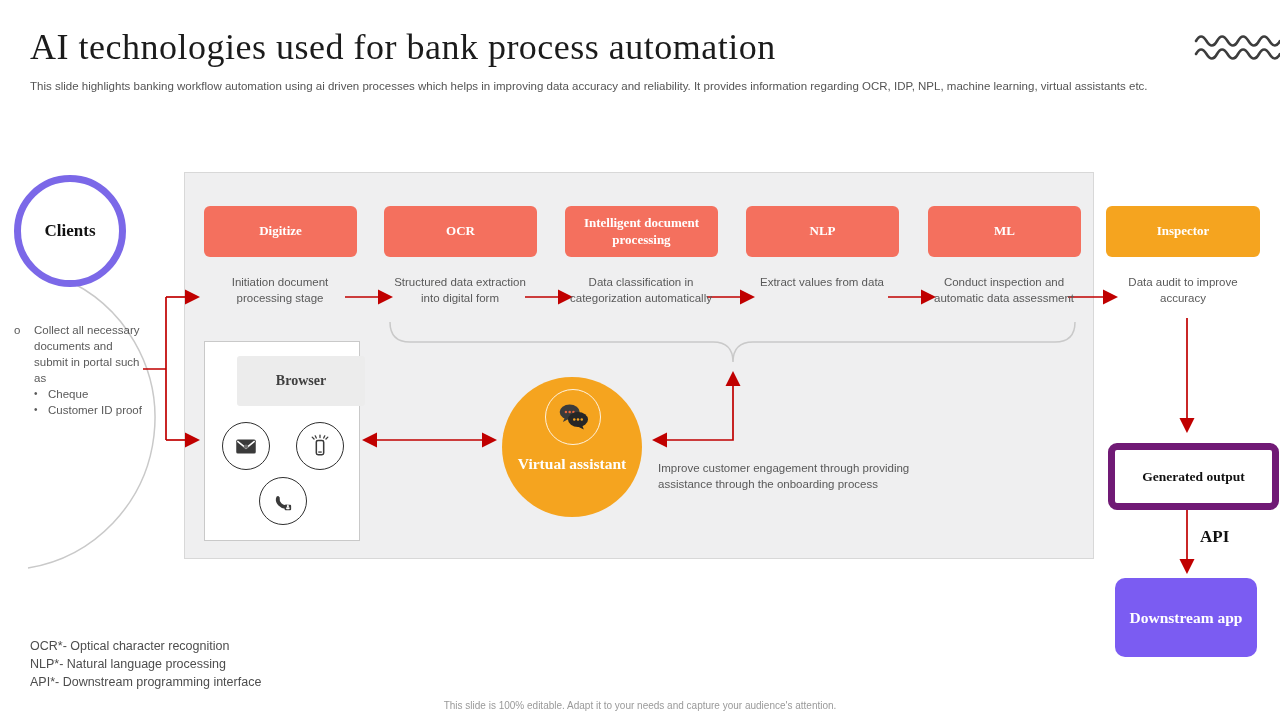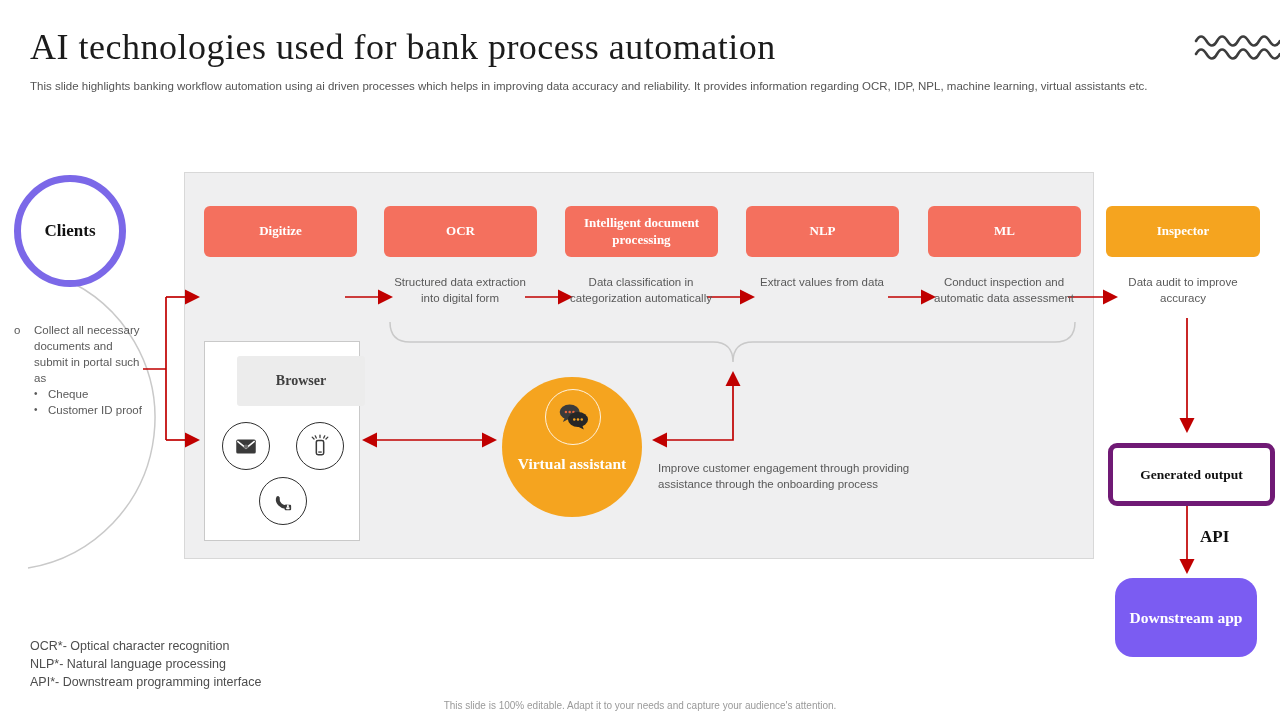--- a/index.html
+++ b/index.html
@@ -53,24 +53,24 @@
   .va-ring{position:absolute;left:43px;top:12px;width:54px;height:54px;border-radius:50%;
            border:1px solid rgba(255,255,255,.85);display:flex;align-items:center;
            justify-content:center;}
   .va-label{position:absolute;left:10px;top:76px;width:120px;color:#fff;font-weight:bold;
             font-size:15.5px;line-height:1.45;}
 
   .va-note{left:658px;top:460px;width:300px;font-size:11.5px;color:#595959;
            line-height:1.4;z-index:2;}
 
   .gen-output{left:1108px;top:443px;width:157px;height:53px;background:#fff;
-              border:5px solid #701a75;border-radius:9px;display:flex;align-items:center;
+              border:7px solid #701a75;border-radius:9px;display:flex;align-items:center;
               justify-content:center;font-weight:bold;font-size:13.5px;color:#111;z-index:2;}
   .api-label{left:1200px;top:527px;font-weight:bold;font-size:17px;color:#111;z-index:2;}
-  .downstream{left:1115px;top:578px;width:142px;height:79px;border-radius:18px;
+  .downstream{left:1115px;top:578px;width:142px;height:79px;border-radius:10px;
               display:flex;align-items:center;justify-content:center;text-align:center;
               color:#fff;font-weight:bold;font-size:15.5px;line-height:1.5;z-index:2;
               padding:0 10px;box-sizing:border-box;}
 
   .footnotes{left:30px;top:638px;font-size:12.5px;color:#4d4d4d;line-height:1.42;z-index:2;}
   .footer{left:0;top:700px;width:1280px;text-align:center;font-size:10px;color:#9a9a9a;z-index:2;}
 </style>
 </head>
 <body>
 
@@ -116,20 +116,21 @@
     </g>
   </svg>
 
   <div class="abs serif stage" style="left: 204px; background-color: rgb(244, 112, 94);">Digitize</div>
   <div class="abs serif stage" style="left: 384px; background-color: rgb(244, 112, 94);">OCR</div>
   <div class="abs serif stage" style="left: 565px; background-color: rgb(244, 112, 94);">Intelligent document processing</div>
   <div class="abs serif stage" style="left: 746px; background-color: rgb(244, 112, 94);">NLP</div>
   <div class="abs serif stage" style="left: 928px; background-color: rgb(244, 112, 94);">ML</div>
   <div class="abs serif stage" style="left: 1106px; width: 154px; background-color: rgb(245, 164, 31);">Inspector</div>
 
+  <div class="abs stage-desc" style="left:205px">Initiation document processing stage</div>
   <div class="abs stage-desc" style="left:385px">Structured data extraction into digital form</div>
   <div class="abs stage-desc" style="left:566px">Data classification in categorization automatically</div>
   <div class="abs stage-desc" style="left:747px">Extract values from data</div>
   <div class="abs stage-desc" style="left:929px">Conduct inspection and automatic data assessment</div>
   <div class="abs stage-desc" style="left:1108px">Data audit to improve  accuracy</div>
 
   <div class="abs clients-circle">
     <span class="serif">Clients</span>
   </div>
   <div class="abs client-note">

